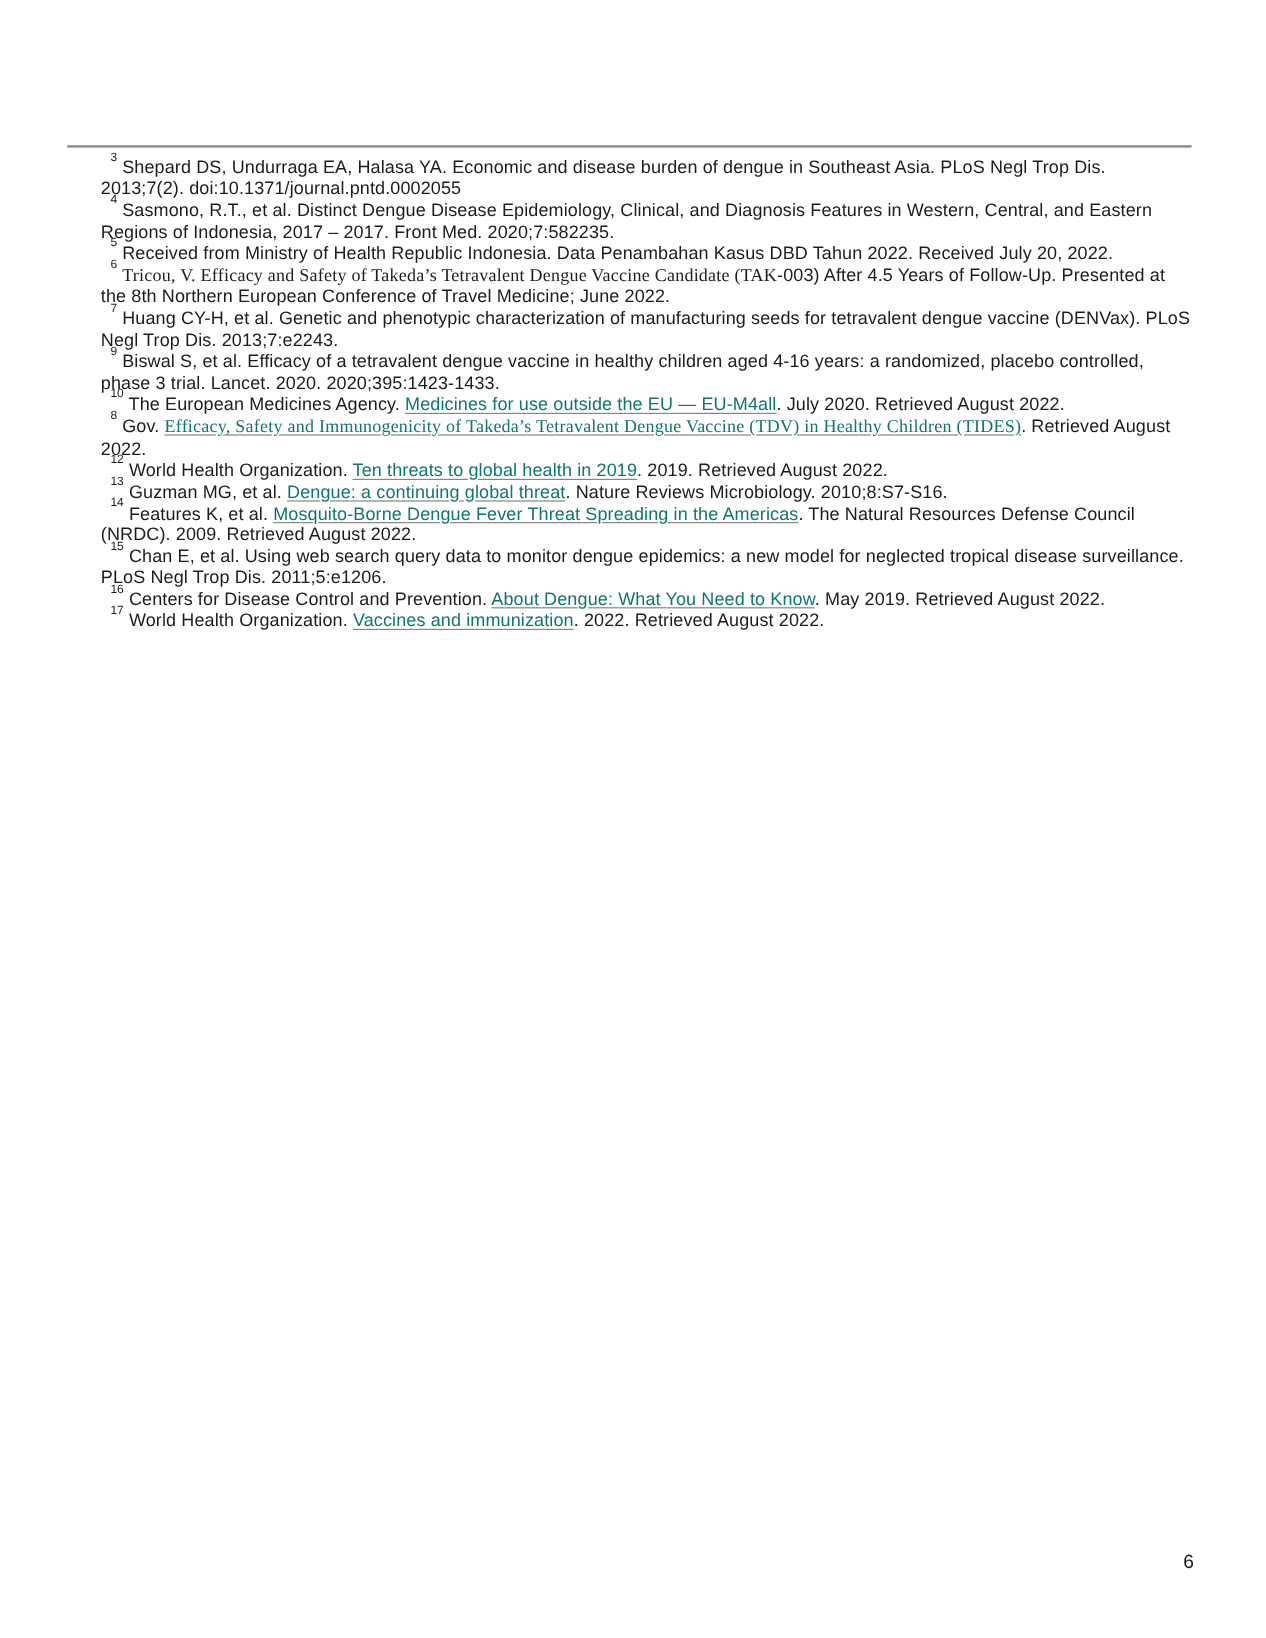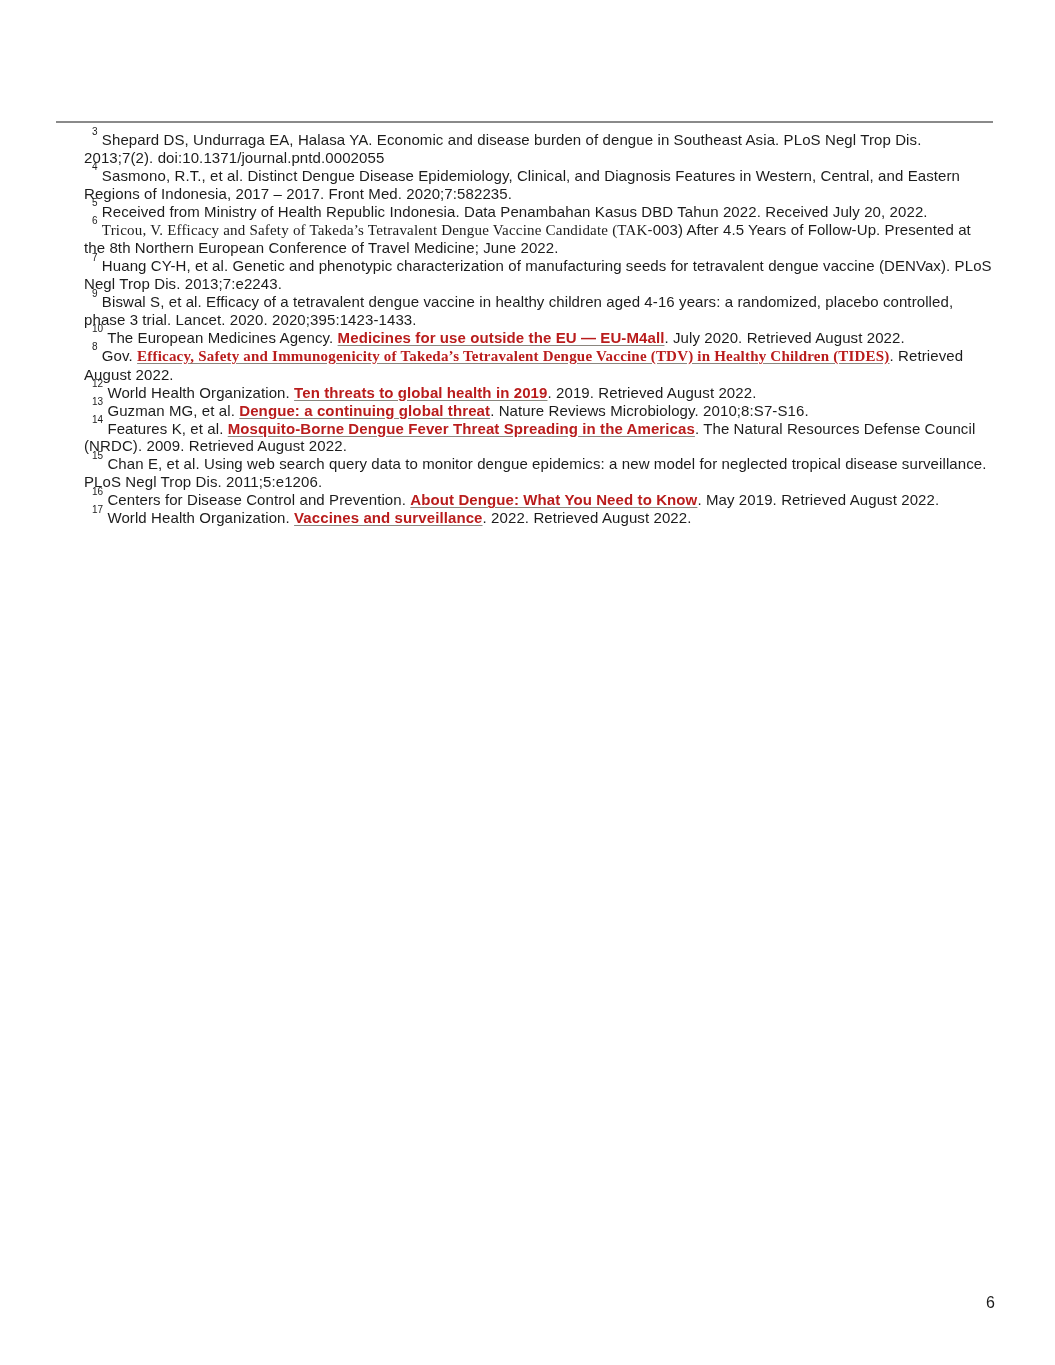--- a/index.html
+++ b/index.html
@@ -37,26 +37,25 @@
     margin-left: 24px;
   }
   .footnote sup {
     font-size: 10px;
     line-height: 0;
     position: relative;
     top: -4.5px;
     letter-spacing: 0;
   }
   .seg-link {
-    color: #b91c1c;
+    color: #0f766e;
     text-decoration: underline;
     text-decoration-color: #8a867f;
     text-underline-offset: 2px;
     cursor: pointer;
-    font-weight: bold;
   }
   .seg-serif {
     font-family: "Liberation Serif", serif;
     font-size: 15px;
     letter-spacing: 0.2px;
   }
   .page-number {
     position: absolute;
     top: 1294px;
     right: 60px;
@@ -76,16 +75,16 @@
     <div class="footnote"><sup>6</sup> <span class="seg-serif">Tricou, V. Efficacy and Safety of Takeda’s Tetravalent Dengue Vaccine Candidate (TAK</span><span class="">-003) After 4.5 Years of Follow-Up. Presented at the 8th Northern European Conference of Travel Medicine; June 2022.</span></div>
     <div class="footnote"><sup>7</sup> <span class="">Huang CY-H, et al. Genetic and phenotypic characterization of manufacturing seeds for tetravalent dengue vaccine (DENVax). PLoS Negl Trop Dis. 2013;7:e2243.</span></div>
     <div class="footnote"><sup>9</sup> <span class="">Biswal S, et al. Efficacy of a tetravalent dengue vaccine in healthy children aged 4-16 years: a randomized, placebo controlled, phase 3 trial. Lancet. 2020. 2020;395:1423-1433.</span></div>
     <div class="footnote"><sup>10</sup> <span class="">The European Medicines Agency. </span><span class="seg-link">Medicines for use outside the EU — EU-M4all</span><span class="">. July 2020. Retrieved August 2022.</span></div>
     <div class="footnote"><sup>8</sup> <span class="">Gov. </span><span class="seg-link seg-serif">Efficacy, Safety and Immunogenicity of Takeda’s Tetravalent Dengue Vaccine (TDV) in Healthy Children (TIDES)</span><span class="">. Retrieved August 2022.</span></div>
     <div class="footnote"><sup>12</sup> <span class="">World Health Organization. </span><span class="seg-link">Ten threats to global health in 2019</span><span class="">. 2019. Retrieved August 2022.</span></div>
     <div class="footnote"><sup>13</sup> <span class="">Guzman MG, et al. </span><span class="seg-link">Dengue: a continuing global threat</span><span class="">. Nature Reviews Microbiology. 2010;8:S7-S16.</span></div>
     <div class="footnote"><sup>14</sup> <span class="">Features K, et al. </span><span class="seg-link">Mosquito-Borne Dengue Fever Threat Spreading in the Americas</span><span class="">. The Natural Resources Defense Council (NRDC). 2009. Retrieved August 2022.</span></div>
     <div class="footnote"><sup>15</sup> <span class="">Chan E, et al. Using web search query data to monitor dengue epidemics: a new model for neglected tropical disease surveillance. PLoS Negl Trop Dis. 2011;5:e1206.</span></div>
     <div class="footnote"><sup>16</sup> <span class="">Centers for Disease Control and Prevention. </span><span class="seg-link">About Dengue: What You Need to Know</span><span class="">. May 2019. Retrieved August 2022.</span></div>
-    <div class="footnote"><sup>17</sup> <span class="">World Health Organization. </span><span class="seg-link">Vaccines and surveillance</span><span class="">. 2022. Retrieved August 2022.</span></div>
+    <div class="footnote"><sup>17</sup> <span class="">World Health Organization. </span><span class="seg-link">Vaccines and immunization</span><span class="">. 2022. Retrieved August 2022.</span></div>
   </div>
 
 <div class="page-number">6</div>
 
 </body></html>

